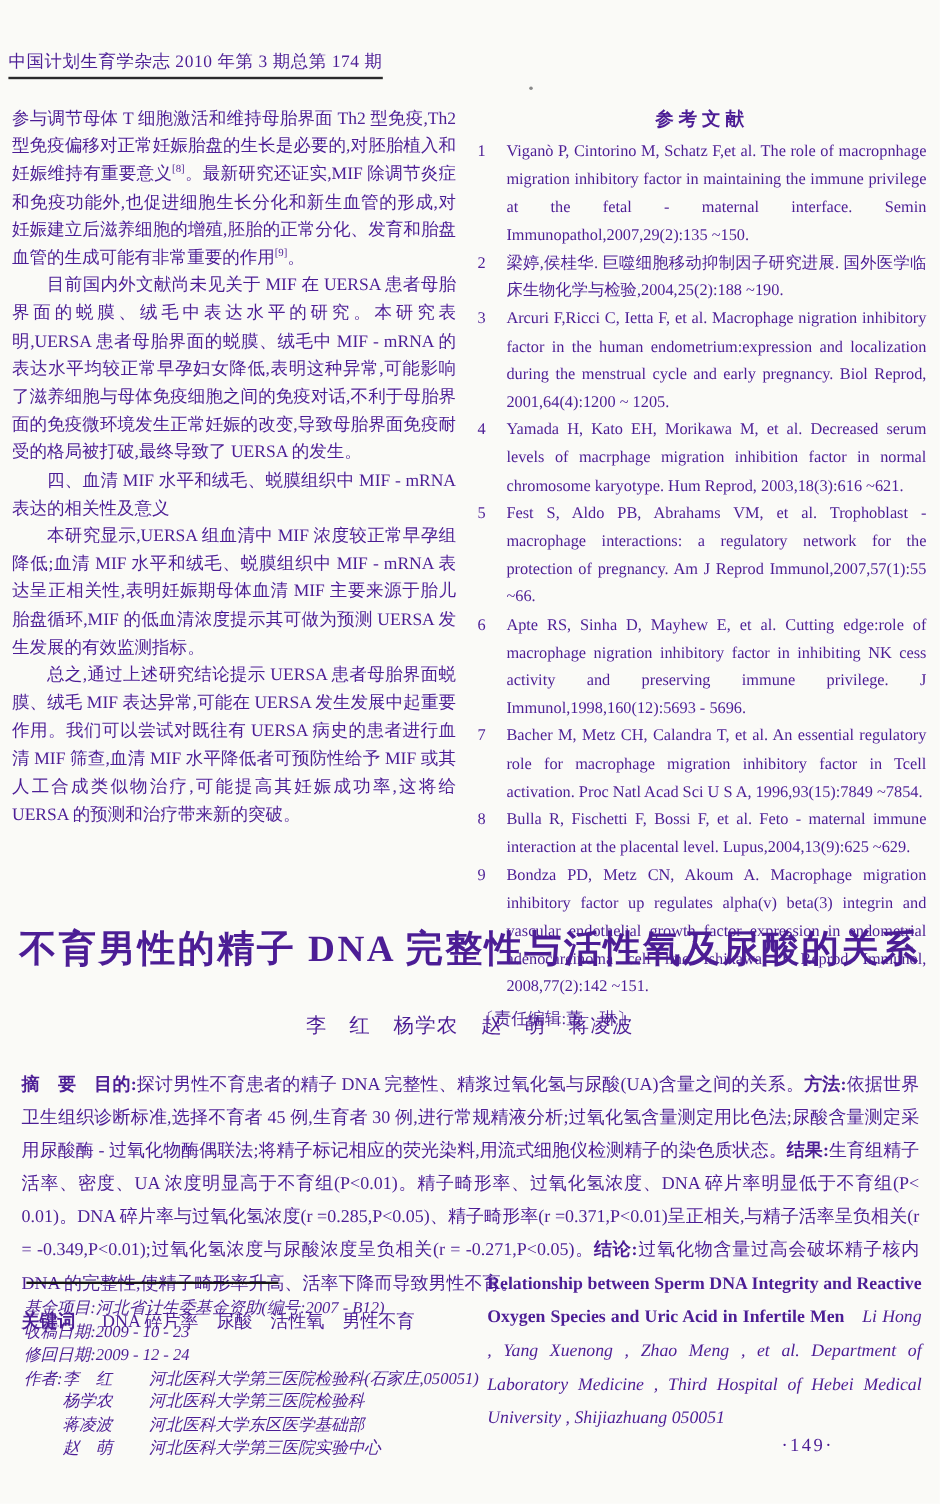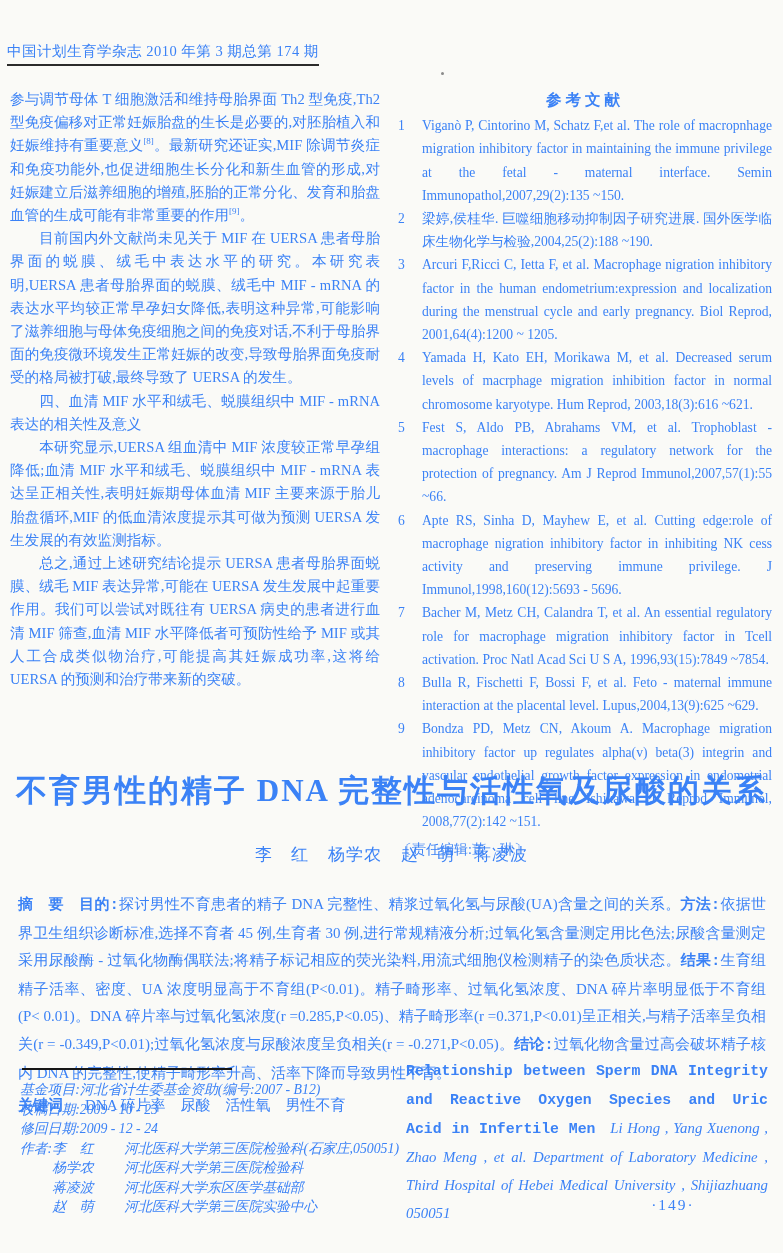--- a/index.html
+++ b/index.html
@@ -1,24 +1,24 @@
 <!DOCTYPE html>
 <html><head>
 <meta charset="utf-8">
 <style>
   html,body{margin:0;padding:0;}
   .page{
     position:relative;
     width:783px;height:1253px;
     background:#fafaf7;
-    color:#3b82f6;
+    color:#4c1d95;
     font-family:"Liberation Serif","DejaVu Serif",serif;
     overflow:hidden;
   }
-  .b{font-weight:bold;font-family:Liberation Mono, monospace;}
+  .b{font-weight:bold;}
   .i{font-style:italic;}
   sup{font-size:9px;line-height:0;}
 
   
   .running-head{
     position:absolute;left:7px;top:42px;
     font-size:14.5px;letter-spacing:.5px;
     border-bottom:2px solid #2b2b2b;
     padding-bottom:3px;
   }

